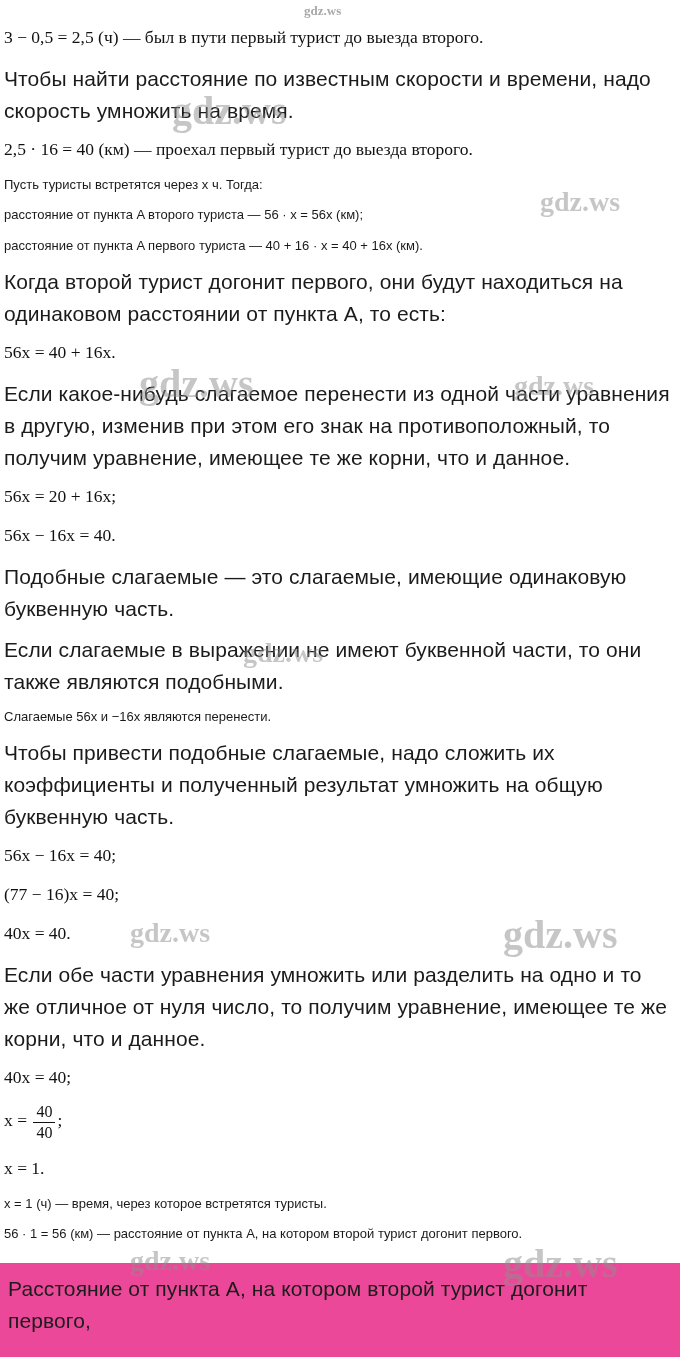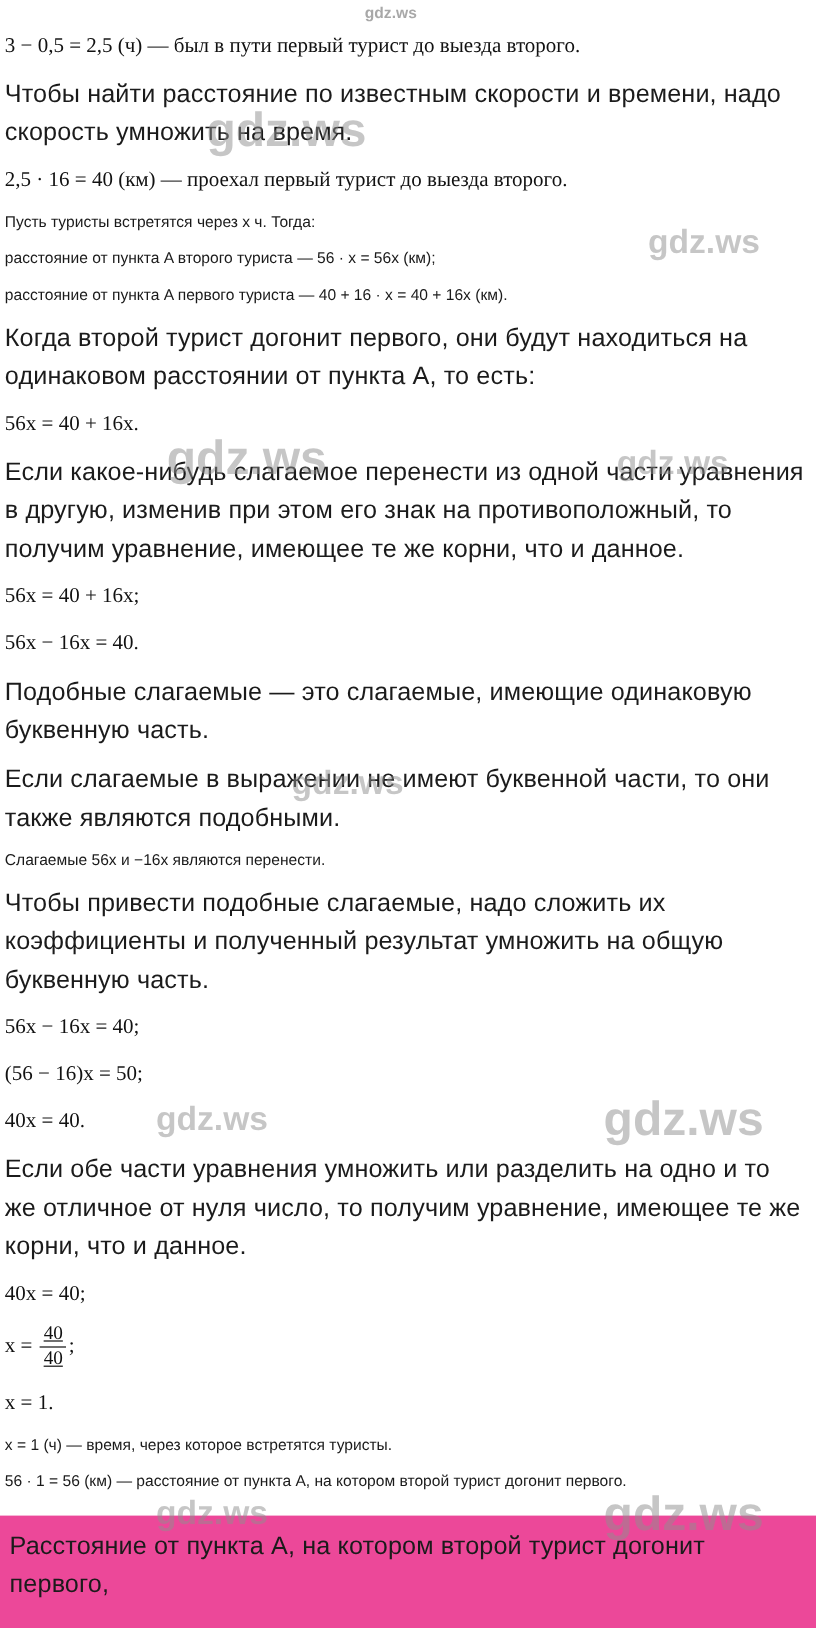--- a/index.html
+++ b/index.html
@@ -42,21 +42,20 @@
     margin: 0 0 10px 0;
   }
   .frac {
     display: inline-block;
     vertical-align: middle;
     text-align: left;
     font-family: "Liberation Serif", serif;
     font-size: 16px;
     line-height: 1.12;
     margin: 0 2px;
-    text-decoration: underline;
   }
   .frac .num {
     display: block;
     padding: 0 3px 1px 3px;
   }
   .frac .den {
     display: block;
     border-top: 1.2px solid #111;
     padding: 1px 3px 0 3px;
   }
@@ -68,21 +67,21 @@
     background: #ec4899;
     padding: 10px 10px 14px 8px;
     box-sizing: border-box;
   }
   .answer-box .line {
     margin-bottom: 6px;
   }
   
   .wm {
     position: absolute;
-    font-family: Liberation Sans, sans-serif;
+    font-family: Liberation Serif, serif;
     font-weight: bold;
     color: #9a9a9a;
     opacity: 0.55;
     white-space: nowrap;
     pointer-events: none;
     user-select: none;
   }
   .wm.small {
     font-size: 13px;
     color: #8c8c8c;
@@ -106,28 +105,28 @@
 
   <p class="math">3 − 0,5 = 2,5 (ч) — был в пути первый турист до выезда второго.</p>
   <p class="line">Чтобы найти расстояние по известным скорости и времени, надо скорость умножить на время.</p>
   <p class="math">2,5 · 16 = 40 (км) — проехал первый турист до выезда второго.</p>
   <p class="mixed">Пусть туристы встретятся через x ч. Тогда:</p>
   <p class="mixed">расстояние от пункта A второго туриста — 56 · x = 56x (км);</p>
   <p class="mixed">расстояние от пункта A первого туриста — 40 + 16 · x = 40 + 16x (км).</p>
   <p class="line">Когда второй турист догонит первого, они будут находиться на одинаковом расстоянии от пункта A, то есть:</p>
   <p class="math">56x = 40 + 16x.</p>
   <p class="line">Если какое-нибудь слагаемое перенести из одной части уравнения в другую, изменив при этом его знак на противоположный, то получим уравнение, имеющее те же корни, что и данное.</p>
-  <p class="math">56x = 40 + 16x;</p>
+  <p class="math">56x = 20 + 16x;</p>
   <p class="math">56x − 16x = 40.</p>
   <p class="line">Подобные слагаемые — это слагаемые, имеющие одинаковую буквенную часть.</p>
   <p class="line">Если слагаемые в выражении не имеют буквенной части, то они также являются подобными.</p>
   <p class="mixed">Слагаемые 56x и −16x являются перенести.</p>
   <p class="line">Чтобы привести подобные слагаемые, надо сложить их коэффициенты и полученный результат умножить на общую буквенную часть.</p>
   <p class="math">56x − 16x = 40;</p>
-  <p class="math">(56 − 16)x = 50;</p>
+  <p class="math">(77 − 16)x = 40;</p>
   <p class="math">40x = 40.</p>
   <p class="line">Если обе части уравнения умножить или разделить на одно и то же отличное от нуля число, то получим уравнение, имеющее те же корни, что и данное.</p>
   <p class="math">40x = 40;</p>
 
   <p class="math">
     <span>x =</span>
     <span class="frac">
       <span class="num">40</span>
       <span class="den">40</span>
     </span><span>;</span>

